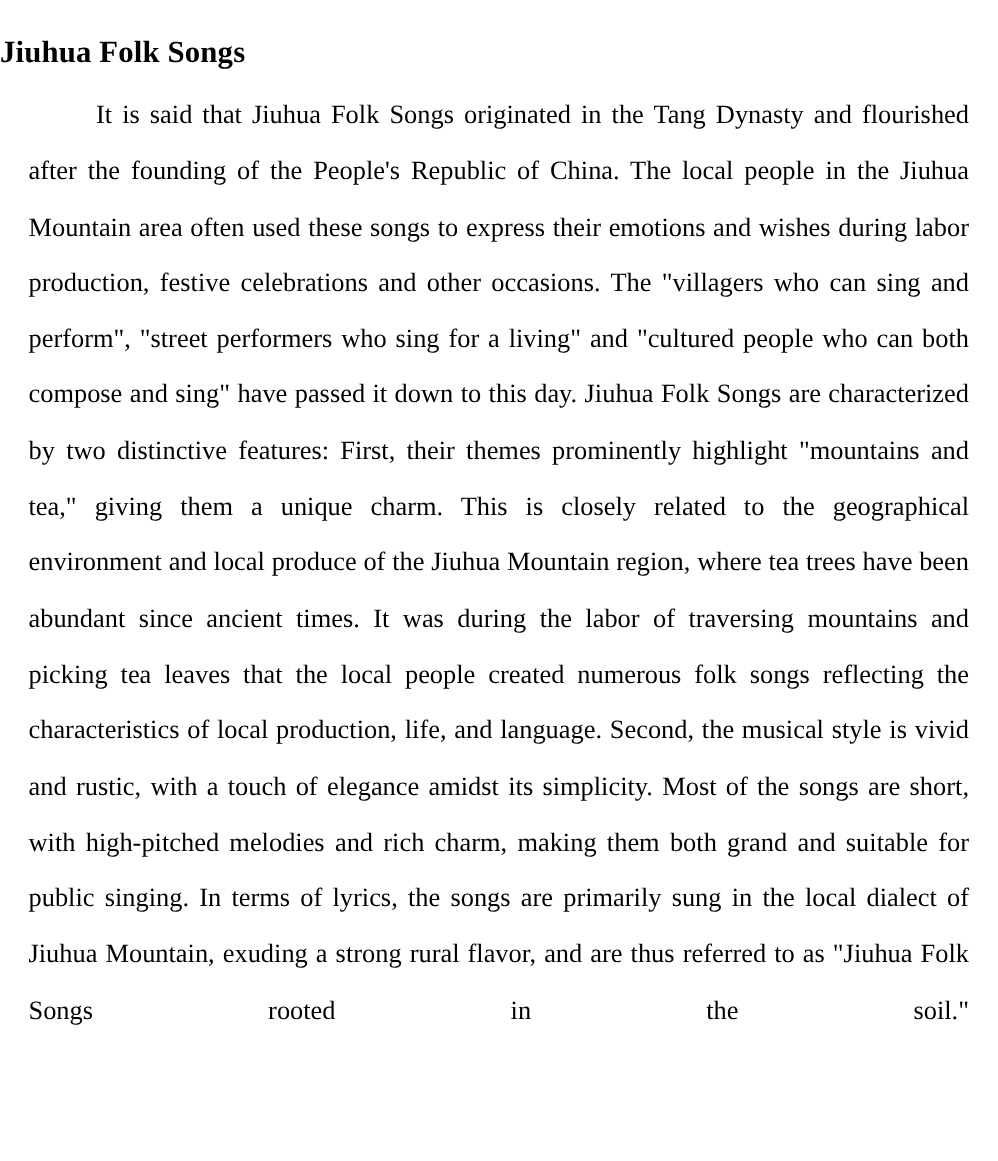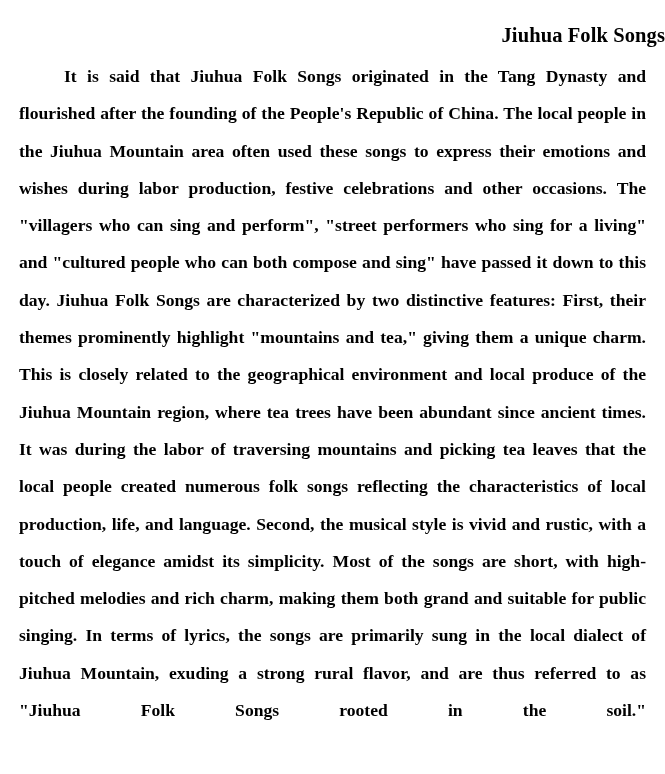--- a/index.html
+++ b/index.html
@@ -19,33 +19,32 @@
     height: 774px;
     background: #ffffff;
     overflow: hidden;
     box-sizing: border-box;
   }
   .doc-title {
     position: absolute;
     top: 7px;
     left: 0;
     width: 665px;
-    text-align: right;
+    text-align: left;
     font-size: 20.5px;
     font-weight: bold;
     line-height: 28px;
     letter-spacing: 0.1px;
     white-space: nowrap;
   }
   .body-block {
     position: absolute;
     top: 58px;
     left: 19px;
     width: 627px;
-    font-weight: bold;
   }
   .body-paragraph {
     margin: 0;
     font-size: 17.6px;
     line-height: 37.3px;
     text-align: justify;
     text-justify: inter-word;
     text-indent: 45px;
     word-spacing: 0.1px;
     hyphens: none;

